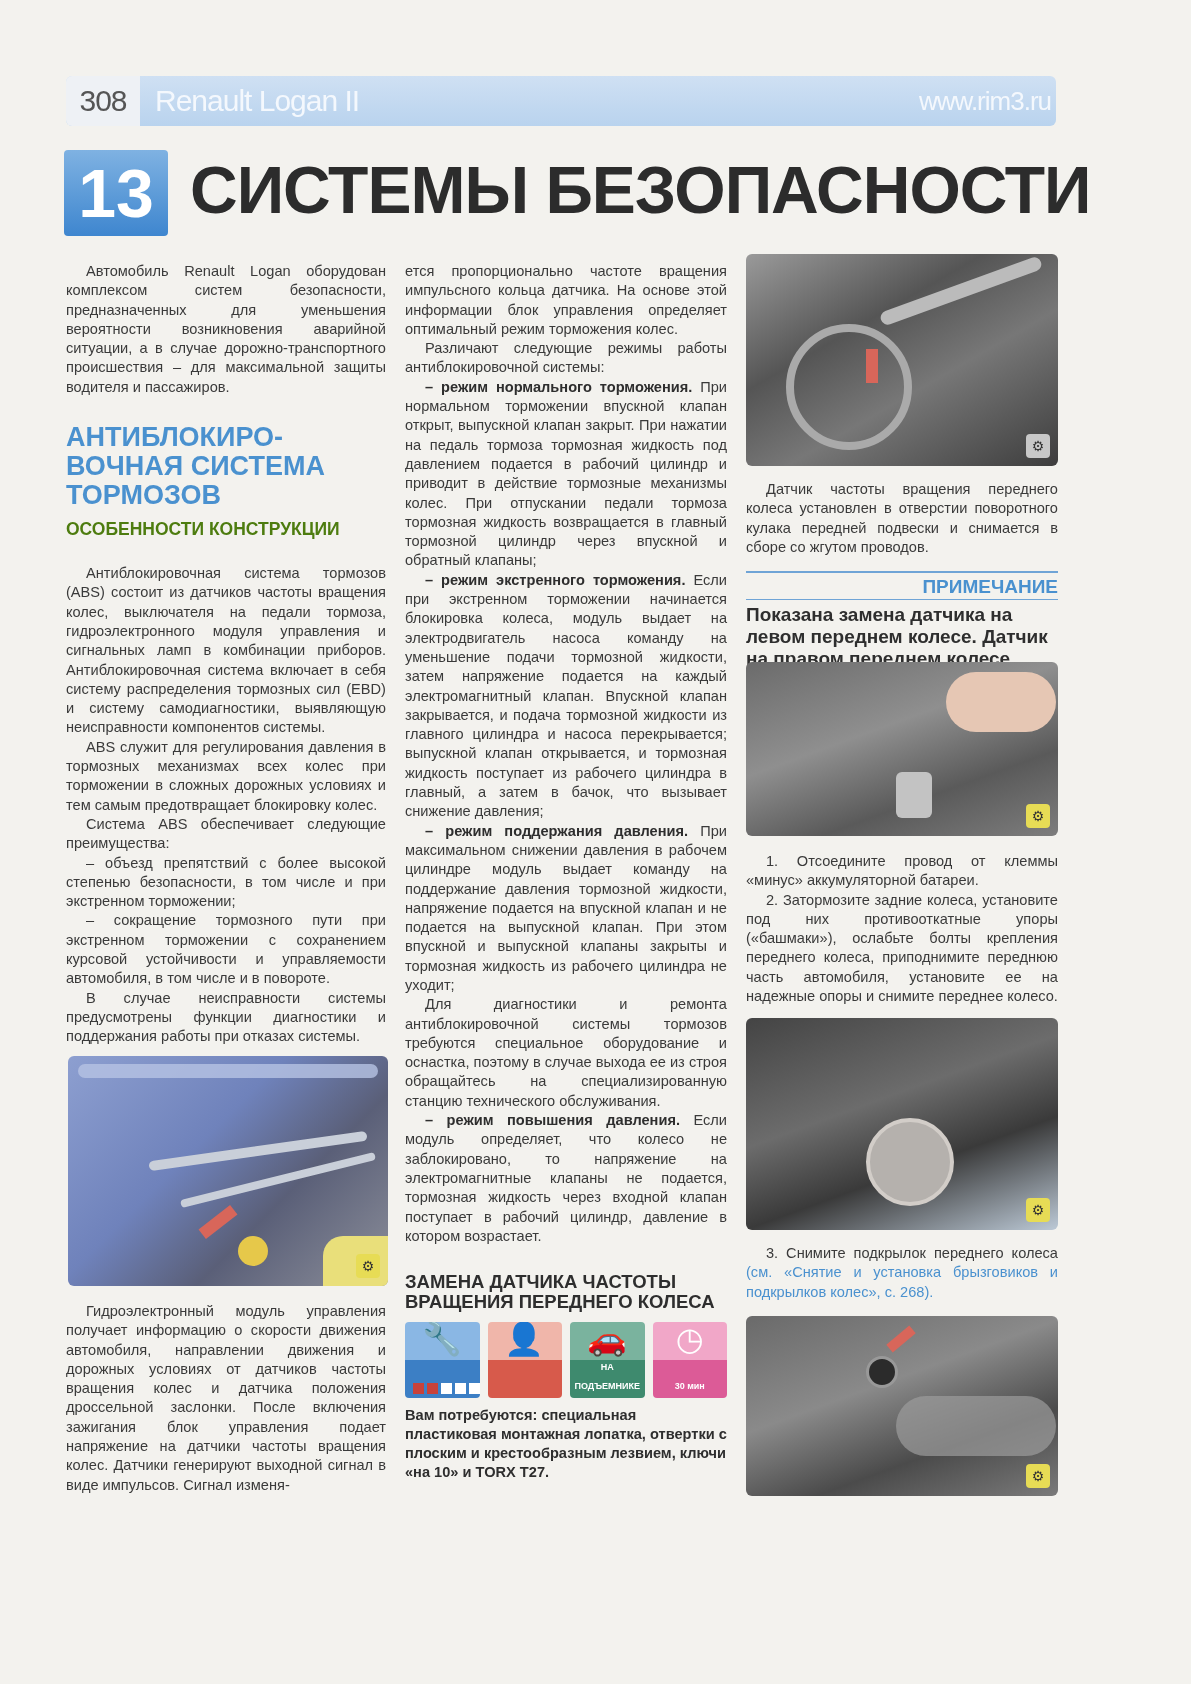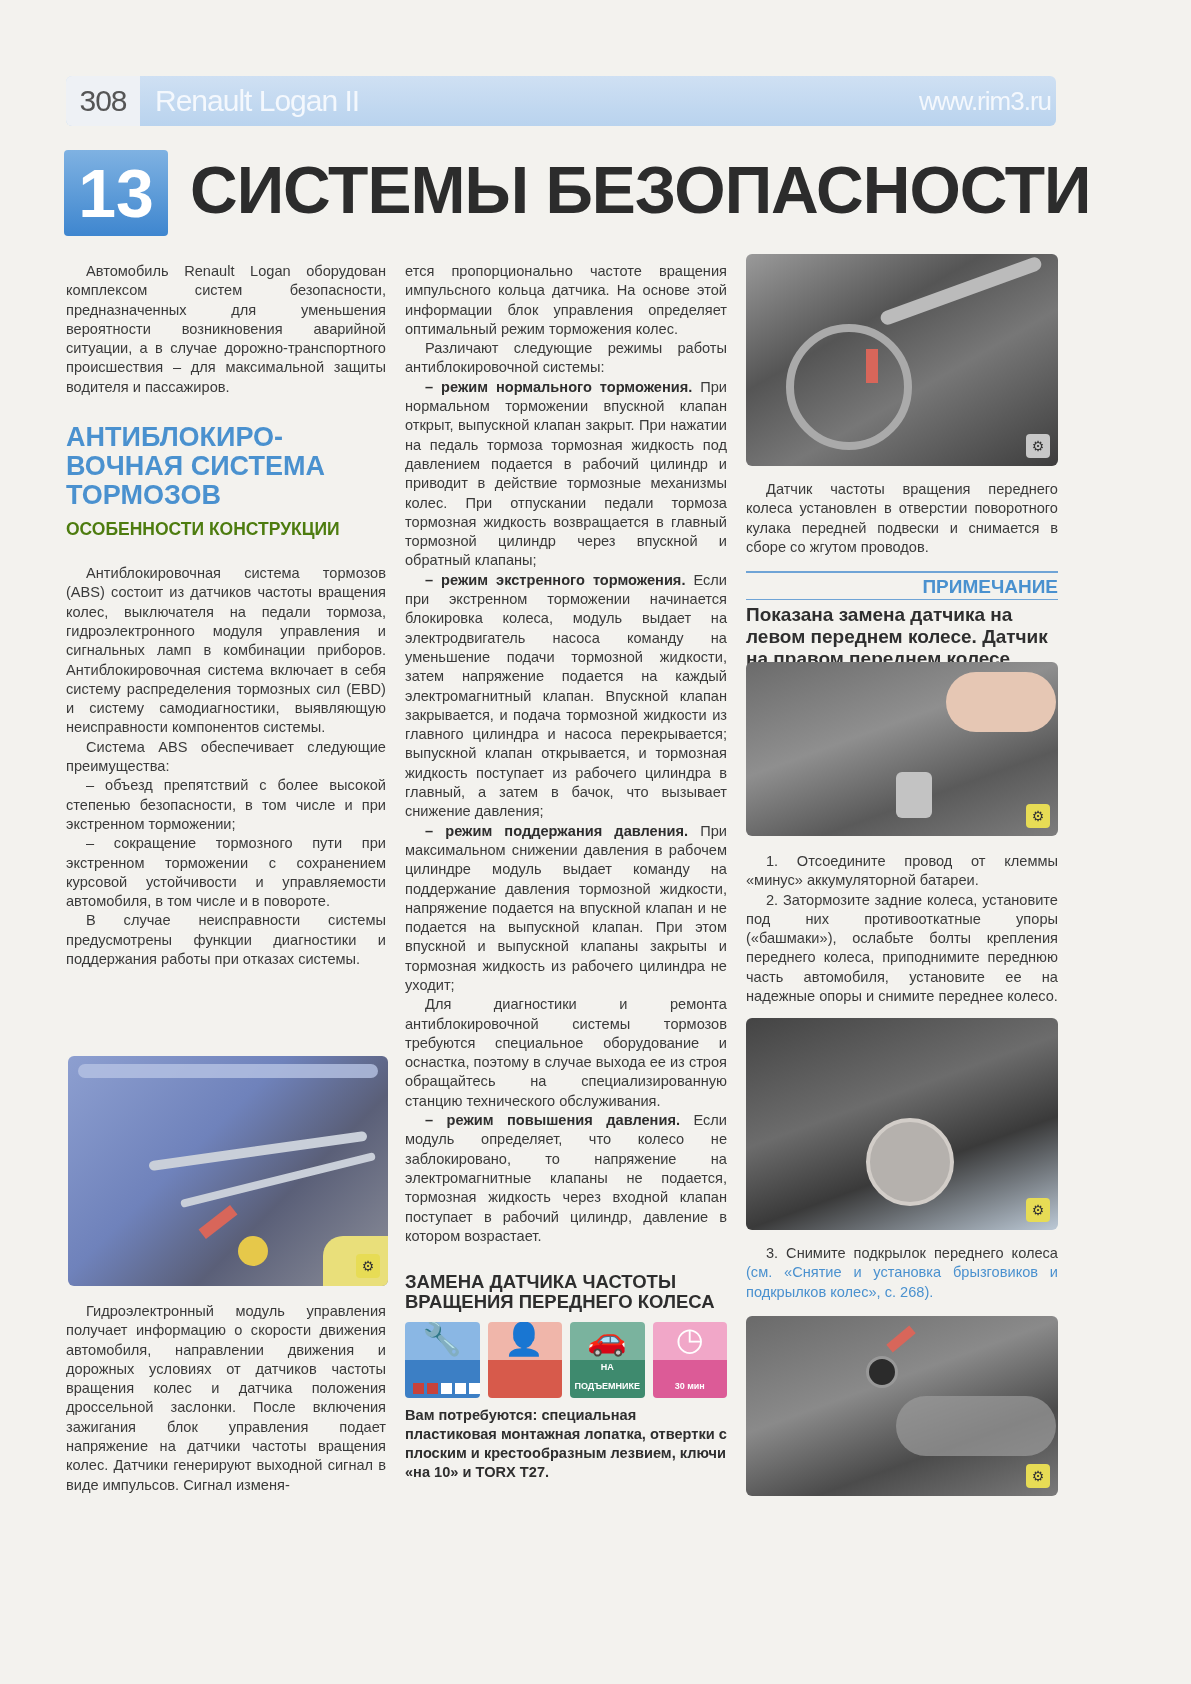--- a/index.html
+++ b/index.html
@@ -99,20 +99,21 @@
 <div class="chapter-title">СИСТЕМЫ БЕЗОПАСНОСТИ</div>
 
 <div class="col col1" style="top:262px;">
   <p>Автомобиль Renault Logan оборудован комплексом систем безопасности, предназначенных для уменьшения вероятности возникновения аварийной ситуации, а в случае дорожно-транспортного происшествия – для максимальной защиты водителя и пассажиров.</p>
   <div style="height:26px"></div>
   <h2 class="blue-h">АНТИБЛОКИРО-ВОЧНАЯ СИСТЕМА ТОРМОЗОВ</h2>
   <div style="height:8px"></div>
   <h3 class="dark-h">ОСОБЕННОСТИ КОНСТРУКЦИИ</h3>
   <div style="height:24px"></div>
   <p>Антиблокировочная система тормозов (ABS) состоит из датчиков частоты вращения колес, выключателя на педали тормоза, гидроэлектронного модуля управления и сигнальных ламп в комбинации приборов. Антиблокировочная система включает в себя систему распределения тормозных сил (EBD) и систему самодиагностики, выявляющую неисправности компонентов системы.</p>
+  <p>ABS служит для регулирования давления в тормозных механизмах всех колес при торможении в сложных дорожных условиях и тем самым предотвращает блокировку колес.</p>
   <p>Система ABS обеспечивает следующие преимущества:</p>
   <p>– объезд препятствий с более высокой степенью безопасности, в том числе и при экстренном торможении;</p>
   <p>– сокращение тормозного пути при экстренном торможении с сохранением курсовой устойчивости и управляемости автомобиля, в том числе и в повороте.</p>
   <p>В случае неисправности системы предусмотрены функции диагностики и поддержания работы при отказах системы.</p>
 </div>
 
 <div class="photo" style="left:68px; top:1056px; width:320px; height:230px; background: linear-gradient(135deg,#8d9fd0 0%,#6f82bb 40%,#5a5f78 65%,#8c8f9a 100%);" title="Гидроэлектронный модуль ABS в моторном отсеке">
   <div style="position:absolute;left:10px;top:8px;right:10px;height:14px;background:#b7c3e3;border-radius:7px;opacity:.8"></div>
   <div style="position:absolute;left:80px;top:90px;width:220px;height:10px;background:#c9cfd9;transform:rotate(-8deg);border-radius:5px"></div>
   <div style="position:absolute;left:110px;top:120px;width:200px;height:8px;background:#c9cfd9;transform:rotate(-14deg);border-radius:4px"></div>

